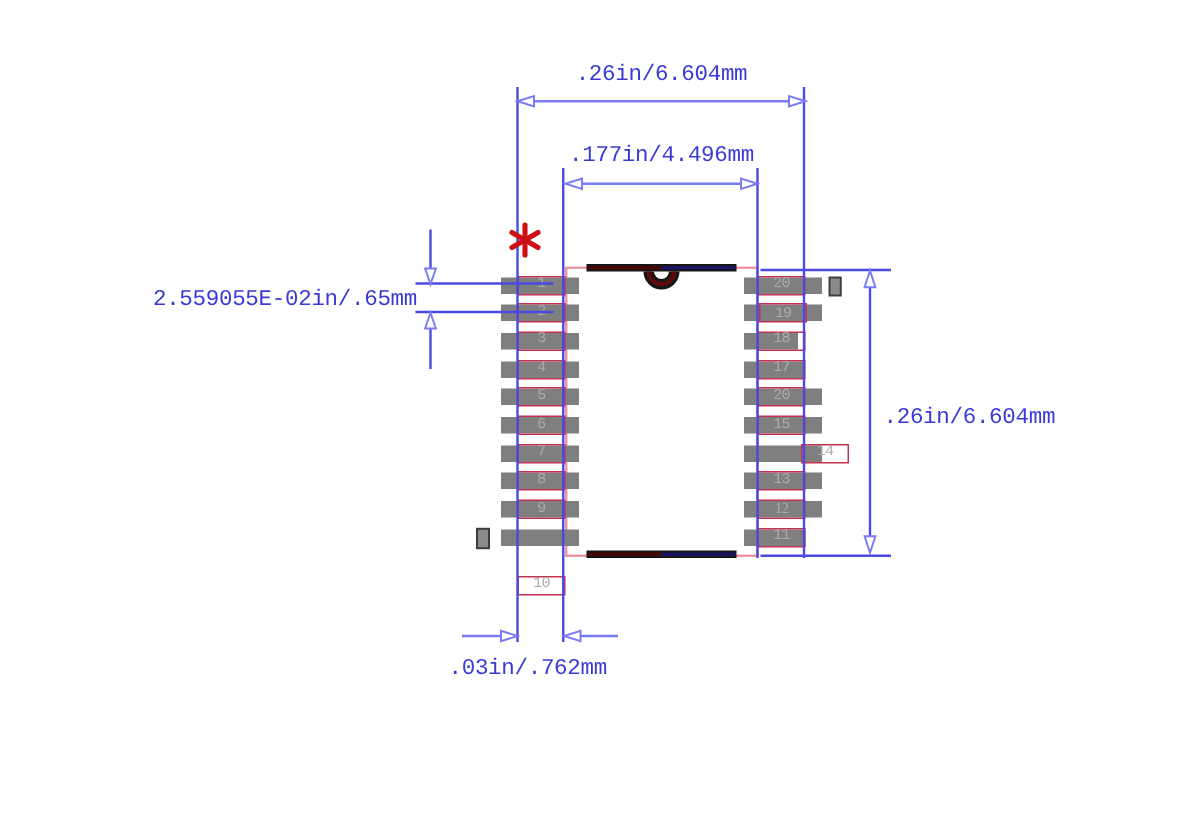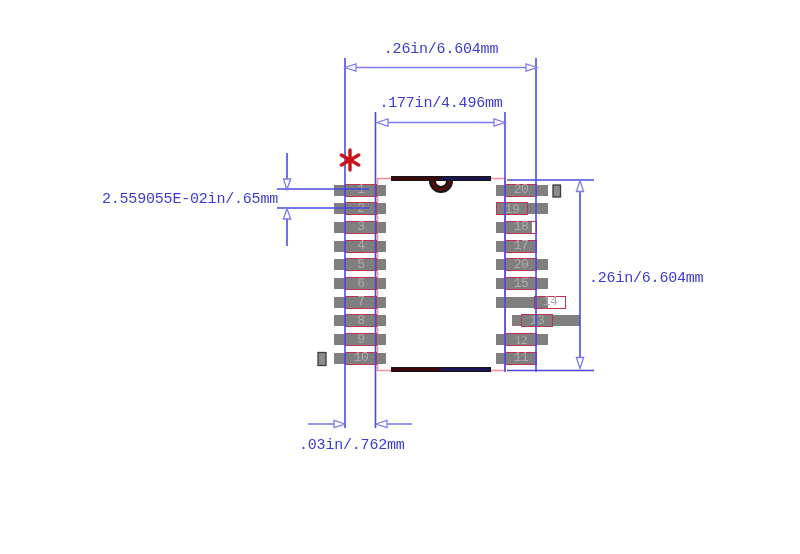--- a/index.html
+++ b/index.html
@@ -12,21 +12,21 @@
     position:absolute;color:var(--dim-text,#3a3ad6);font-size:15px;line-height:19px;
     white-space:nowrap;letter-spacing:-0.2px;
   }
   .pad{position:absolute;height:11px;background:var(--pad-grey,#7f7f7f);}
   .pad-red{
     position:absolute;top:-1px;width:32px;height:13px;box-sizing:border-box;
     border:1.6px solid var(--pad-red,#c23352);
     display:flex;align-items:center;justify-content:center;
   }
   .pad-num{
-    font-size:13px;line-height:8px;color:var(--pad-number,#ababab);
+    font-size:10px;line-height:8px;color:var(--pad-number,#ababab);
     letter-spacing:-0.5px;
   }
   svg{display:block;}
 </style>
 </head>
 <body>
 
 <div id="canvas">
 
   <svg class="layer" width="800" height="554" viewBox="0 0 800 554">
@@ -89,31 +89,31 @@
         <div class="pad-red" style="left: 11px;">
           <span class="pad-num">8</span>
         </div>
       </div>
       <div class="pad" style="left: 334px; top: 334.1px; width: 52px;">
         <div class="pad-red" style="left: 11px;">
           <span class="pad-num">9</span>
         </div>
       </div>
       <div class="pad" style="left: 334px; top: 352.8px; width: 52px;">
-        <div class="pad-red" style="left: 11px;">
+        <div class="pad-red" style="left: 11px; margin-top: 32px;">
           <span class="pad-num">10</span>
         </div>
       </div>
       <div class="pad" style="left: 496px; top: 184.5px; width: 52px;">
         <div class="pad-red" style="left: 9px;">
           <span class="pad-num">20</span>
         </div>
       </div>
       <div class="pad" style="left: 496px; top: 203.2px; width: 52px;">
-        <div class="pad-red" style="left: 0; align-items: flex-end;">
+        <div class="pad-red" style="left: 10px; align-items: flex-end;">
           <span class="pad-num">19</span>
         </div>
       </div>
       <div class="pad" style="left: 496px; top: 221.9px; width: 36px;">
         <div class="pad-red" style="left: 9px;">
           <span class="pad-num">18</span>
         </div>
       </div>
       <div class="pad" style="left: 496px; top: 240.6px; width: 40px;">
         <div class="pad-red" style="left: 9px;">
@@ -128,21 +128,21 @@
       <div class="pad" style="left: 496px; top: 278px; width: 52px;">
         <div class="pad-red" style="left: 9px;">
           <span class="pad-num">15</span>
         </div>
       </div>
       <div class="pad" style="left: 496px; top: 296.7px; width: 52px;">
         <div class="pad-red" style="left: 9px; margin-left: 29px;">
           <span class="pad-num">14</span>
         </div>
       </div>
-      <div class="pad" style="left: 496px; top: 315.4px; width: 68px; margin-left: 16px;">
+      <div class="pad" style="left: 496px; top: 315.4px; width: 52px;">
         <div class="pad-red" style="left: 9px;">
           <span class="pad-num">13</span>
         </div>
       </div>
       <div class="pad" style="left: 496px; top: 334.1px; width: 52px;">
         <div class="pad-red" style="left: 9px; font-family: Liberation Serif, serif;">
           <span class="pad-num">12</span>
         </div>
       </div>
       <div class="pad" style="left: 496px; top: 352.8px; width: 41px;">

